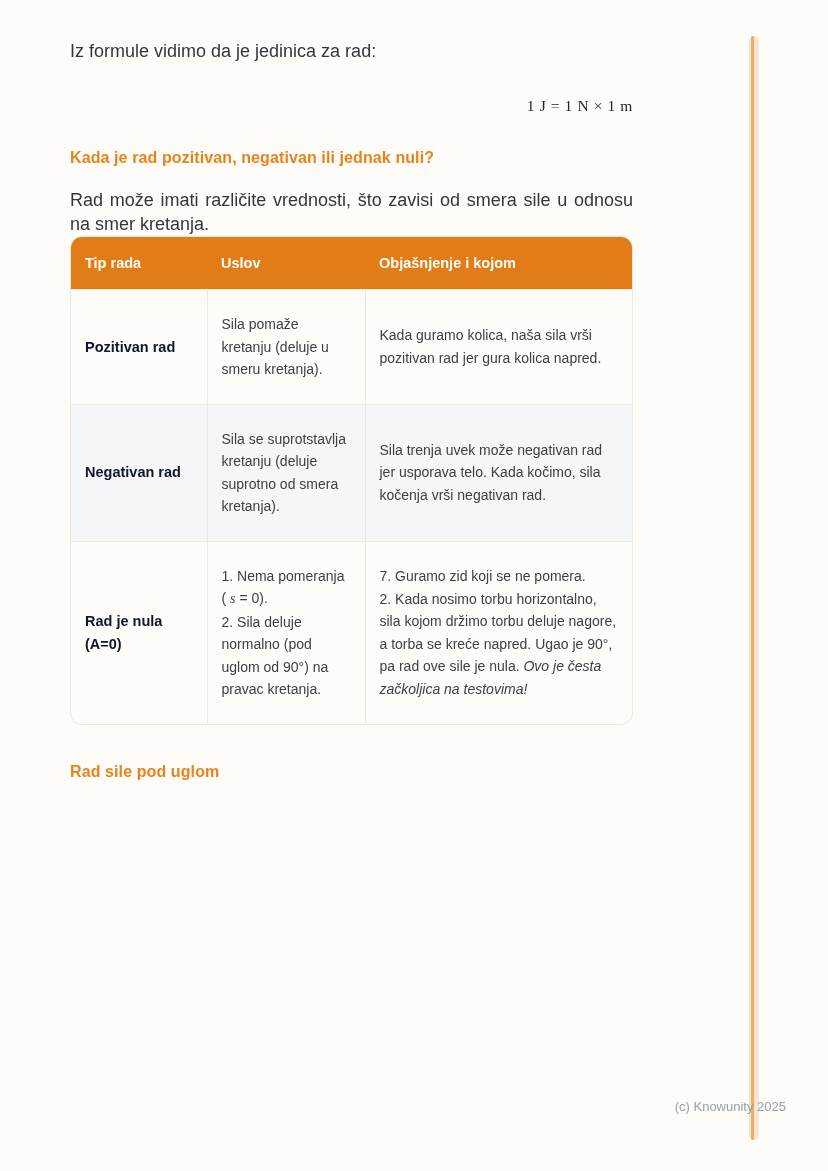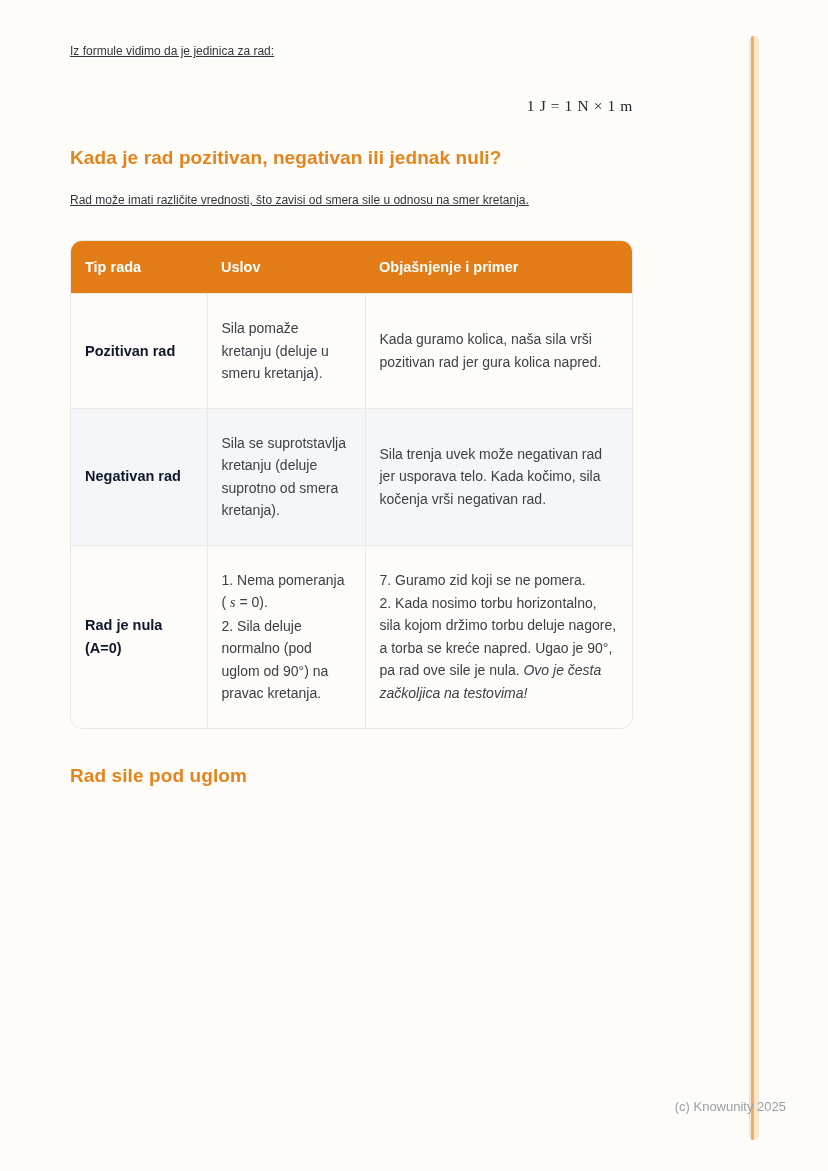--- a/index.html
+++ b/index.html
@@ -13,51 +13,49 @@
     overflow: hidden;
   }
   .content {
     position: absolute;
     top: 0;
     left: 70px;
     width: 563px;
     padding-top: 39px;
   }
   .body-text {
-    font-size: 12px;
+    font-size: 18px;
     line-height: 24px;
     margin: 0;
     color: #33373d;
-    text-decoration: underline;
   }
   .formula {
     font-family: "Liberation Serif", serif;
     font-size: 15.5px;
     line-height: 22px;
     margin: 32px 0 0;
     text-align: right;
     letter-spacing: 0.6px;
     color: #23262b;
   }
   .note { margin-top: 39px; }
   .heading {
-    font-size: 19px;
+    font-size: 16px;
     line-height: 28px;
     font-weight: 700;
     color: var(--accent, #e8831c);
     margin: 27px 0 0;
     letter-spacing: 0.1px;
   }
   .heading-angle { margin-top: 33px; }
   .para {
     margin-top: 16px;
     text-align: justify;
   }
   .table-wrap {
-    margin-top: 28px;
     border: 1px solid #e9e8e3;
     border-radius: 12px;
     overflow: hidden;
   }
   table.data-table {
     width: 100%;
     border-collapse: collapse;
     table-layout: fixed;
   }
   .data-table th {
@@ -134,21 +132,21 @@
     <h2 class="heading">Kada je rad pozitivan, negativan ili jednak nuli?</h2>
 
     <p class="body-text para">Rad može imati različite vrednosti, što zavisi od smera sile u odnosu na smer kretanja.</p>
 
     <div class="table-wrap">
       <table class="data-table">
         <thead>
           <tr>
             <th class="col-tip">Tip rada</th>
             <th class="col-uslov">Uslov</th>
-            <th class="col-obj">Objašnjenje i primer</th>
+            <th class="col-obj">Objašnjenje i kojom</th>
           </tr>
         </thead>
         <tbody>
           <tr>
             <td class="cell-tip">Pozitivan rad</td>
             <td class="cell-uslov">Sila pomaže kretanju (deluje u smeru kretanja).</td>
             <td class="cell-obj">Kada guramo kolica, naša sila vrši pozitivan rad jer gura kolica napred.</td>
           </tr>
           <tr>
             <td class="cell-tip">Negativan rad</td>

